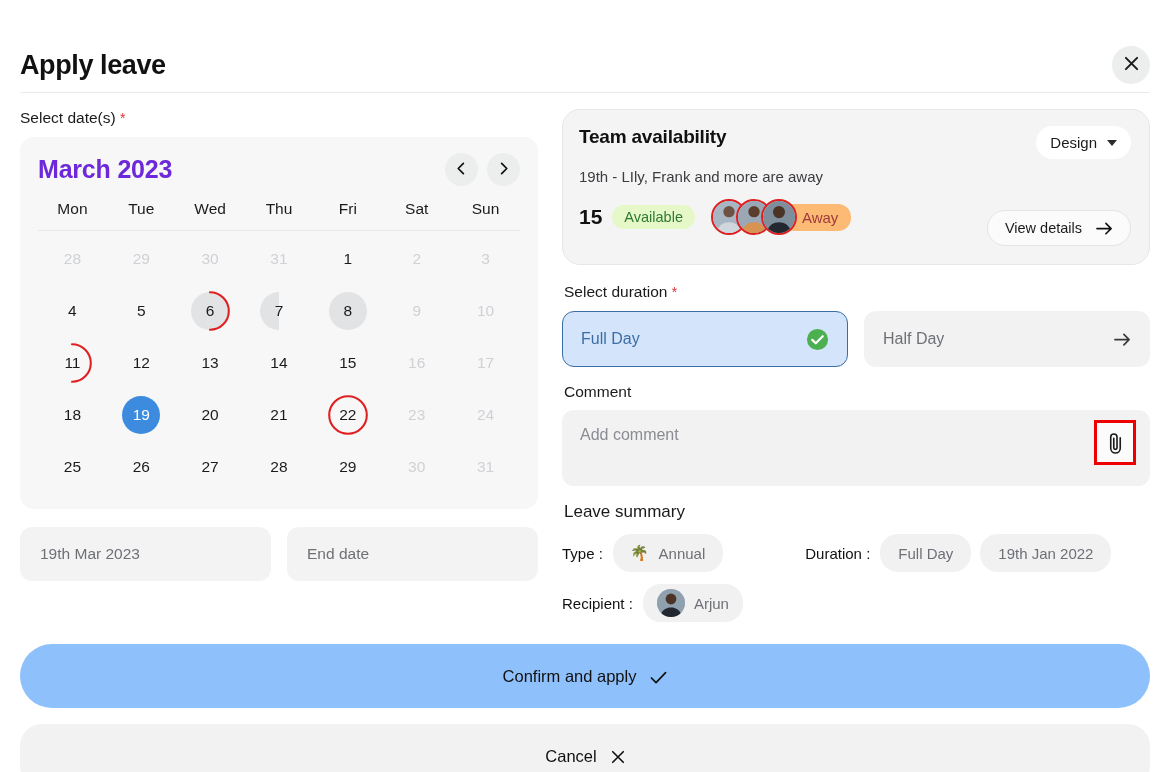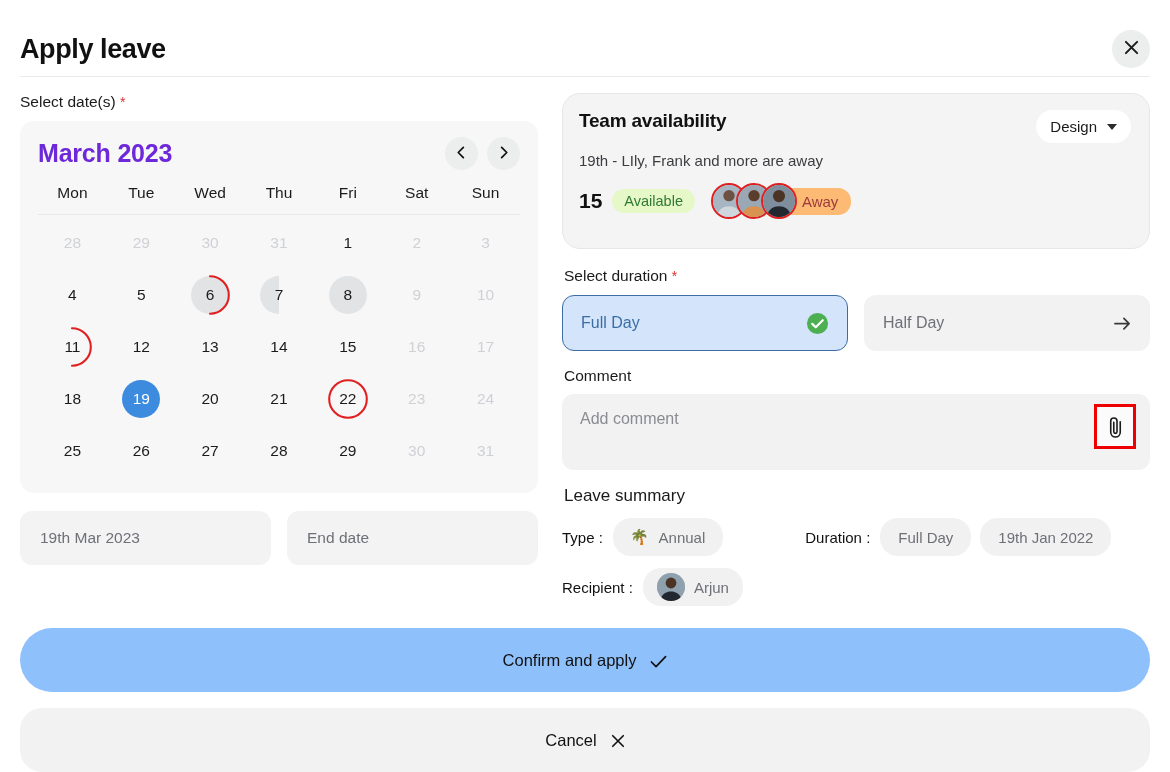--- a/index.html
+++ b/index.html
@@ -7,21 +7,21 @@
     width: 1170px; height: 772px;
     font-family: "Liberation Sans", sans-serif;
     background: #ffffff;
     overflow: hidden;
   }
   .modal {
     position: relative;
     width: 1170px; height: 772px;
     background: #fff;
     border-radius: 22px;
-    padding: 0 18px;
+    padding: 16px 18px;
   }
 
   
   .hdr {
     display: flex; align-items: center; justify-content: space-between;
     padding: 22px 2px 0 2px;
     height: 76px;
   }
   .hdr-title {
     font-size: 27px; font-weight: bold; letter-spacing: -0.4px; color: #111;
@@ -519,20 +519,28 @@
             <span class="av">
               <svg viewBox="0 0 36 36">
                   <rect width="36" height="36" fill="#7e8e9c"></rect>
                   <circle cx="18" cy="12.5" r="6.8" fill="#4b3426"></circle>
                   <path d="M4 36 c2-9 8-12 14-12 s12 3 14 12z" fill="#232830"></path>
                 </svg>
             </span>
             <span class="away-pill">Away</span>
           </span>
         </div>
+        <button class="view-btn">
+          <span>View details</span>
+          <span class="arrow-ic">
+            <svg viewBox="0 0 18 14" fill="none">
+                <path d="M1 7 H16 M10.5 1.5 L16 7 L10.5 12.5" stroke="#111" stroke-width="1.7" stroke-linecap="round" stroke-linejoin="round"></path>
+              </svg>
+          </span>
+        </button>
       </div>
 
       <div class="sec-label">
         <span>Select duration</span>
         <span class="req">*</span>
       </div>
       <div class="dur-row">
         <div class="dur-card active">
           <span>Full Day</span>
           <span class="check-ic">

